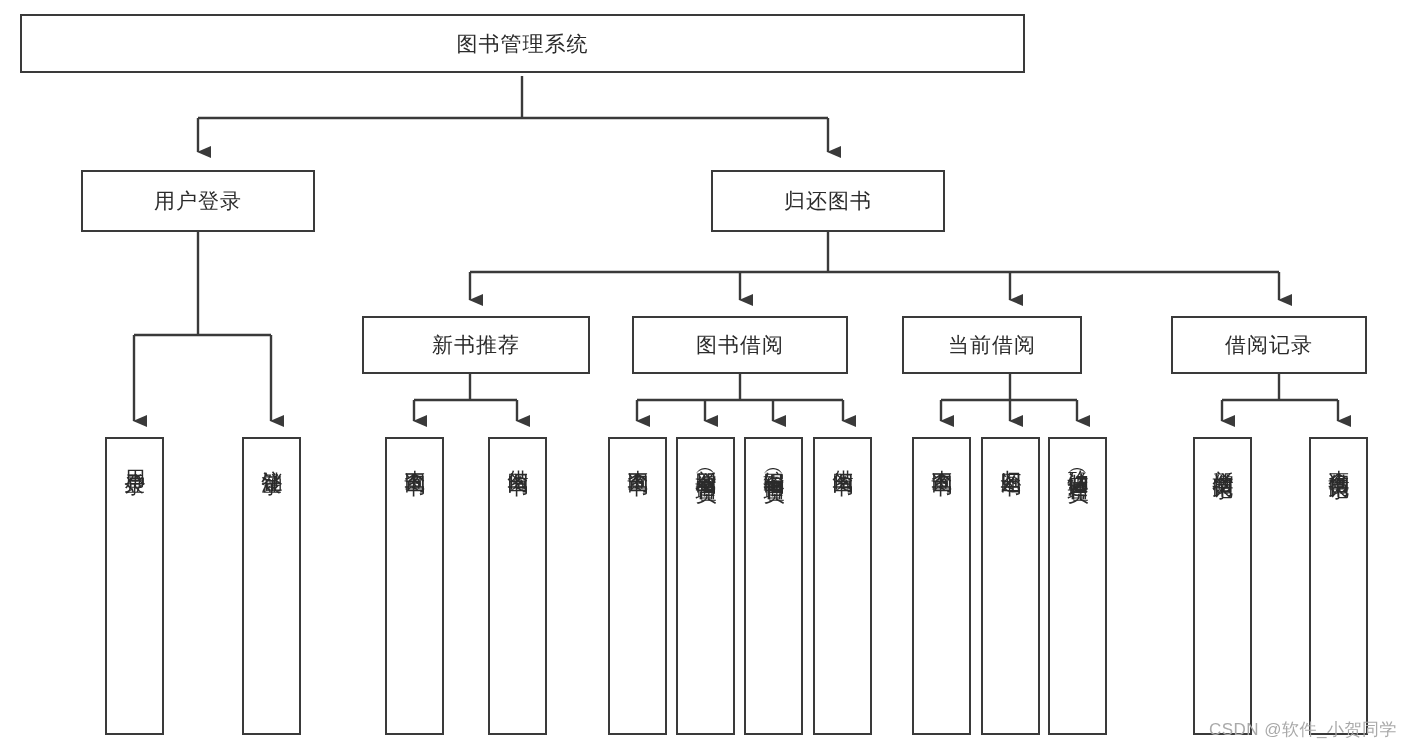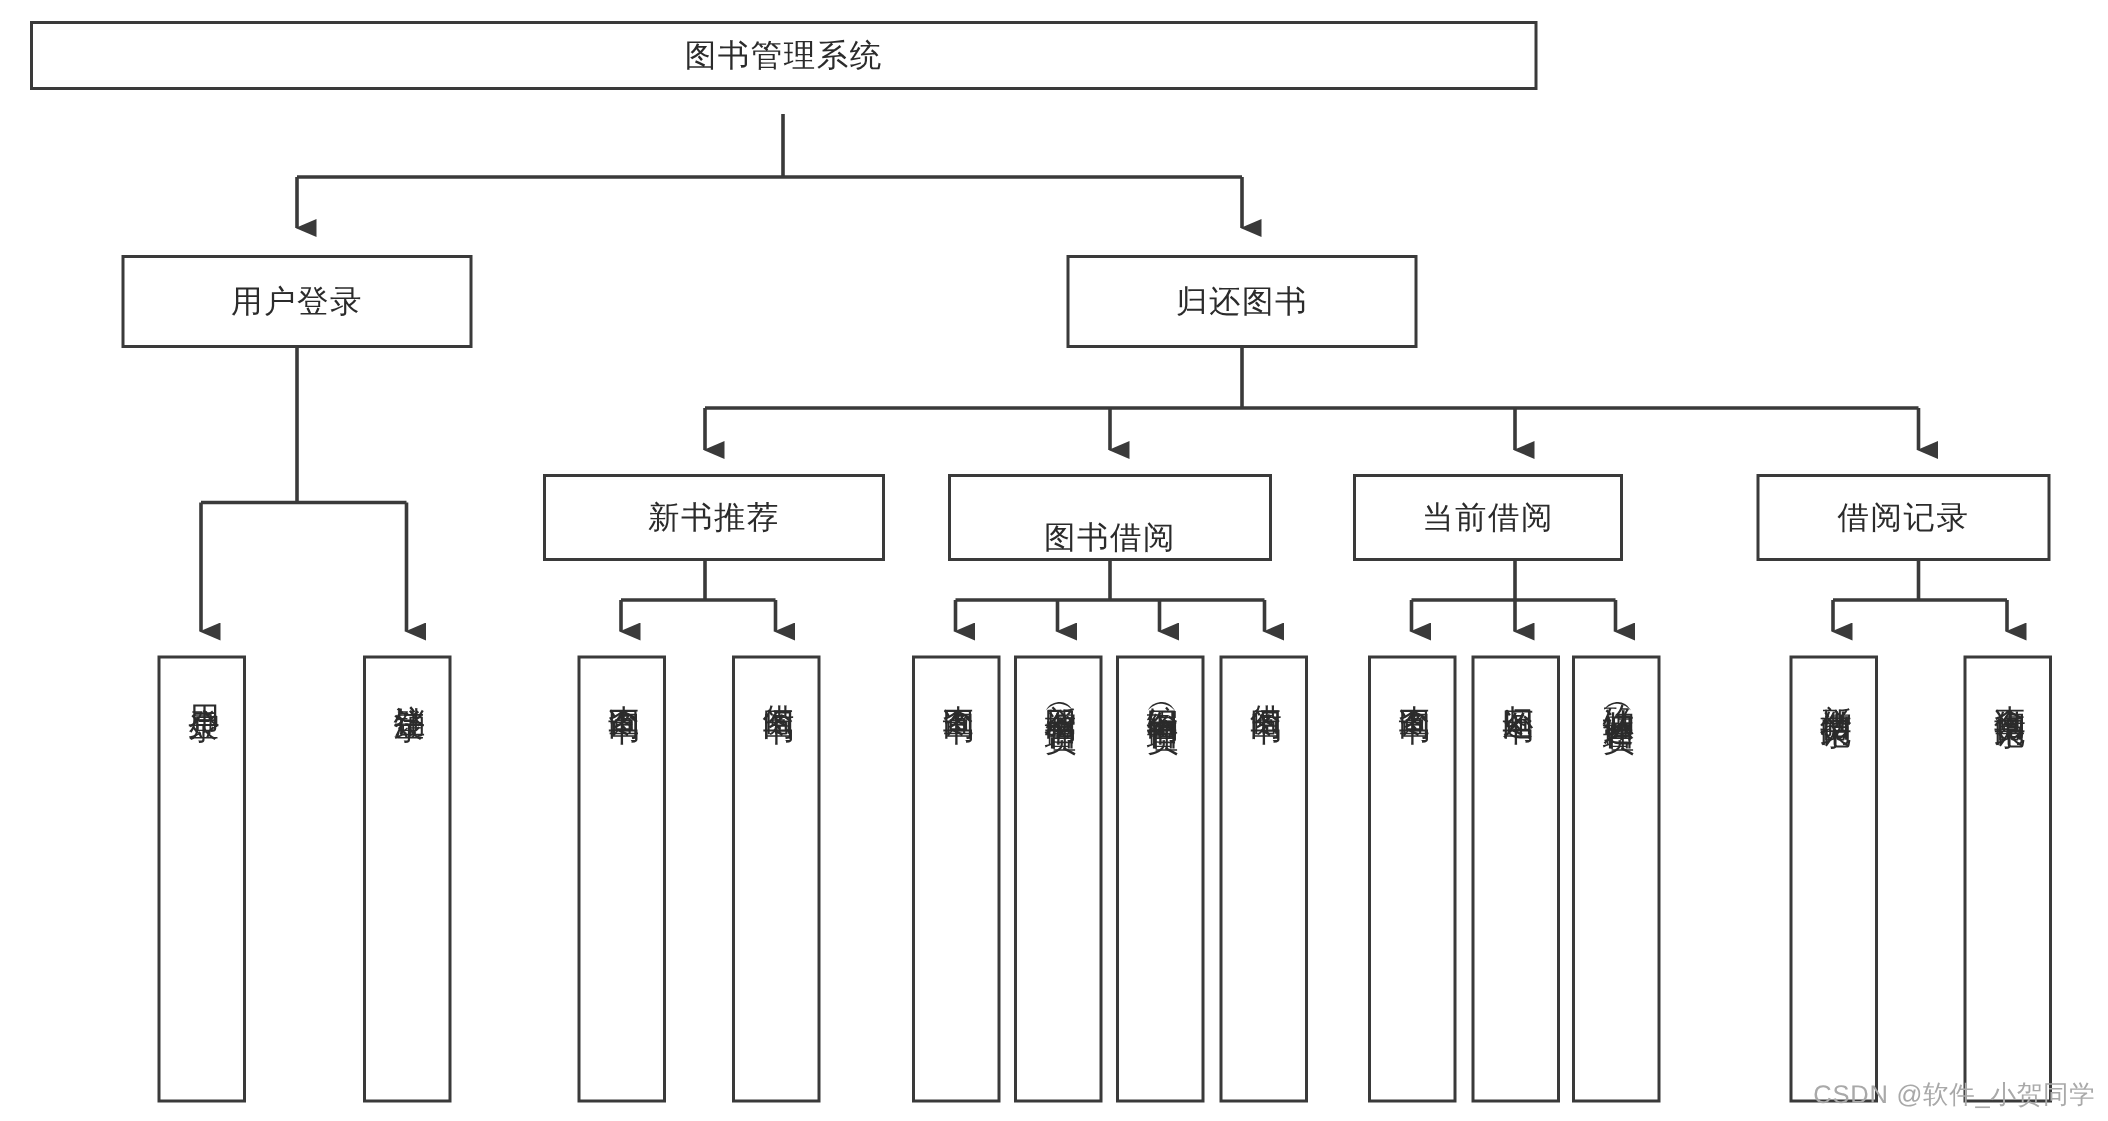--- a/index.html
+++ b/index.html
@@ -107,35 +107,35 @@
       <path d="M 1010 400 L 1010 421" marker-end="url(#arrow)"></path>
       <path d="M 1077 400 L 1077 421" marker-end="url(#arrow)"></path>
 
       <path d="M 1279 374 L 1279 400"></path>
       <path d="M 1222 400 L 1338 400"></path>
       <path d="M 1222 400 L 1222 421" marker-end="url(#arrow)"></path>
       <path d="M 1338 400 L 1338 421" marker-end="url(#arrow)"></path>
     </g>
   </svg>
 
-  <div class="node horiz" style="left:20px; top:14px; width:1005px; height:46px;">
+  <div class="node horiz" style="left:20px; top:14px; width:1005px; height:59px;">
     <span>图书管理系统</span>
   </div>
 
   <div class="node horiz" style="left:81px; top:170px; width:234px; height:62px;">
     <span>用户登录</span>
   </div>
   <div class="node horiz" style="left:711px; top:170px; width:234px; height:62px;">
     <span>归还图书</span>
   </div>
 
   <div class="node horiz" style="left:362px; top:316px; width:228px; height:58px;">
     <span>新书推荐</span>
   </div>
-  <div class="node horiz" style="left:632px; top:316px; width:216px; height:58px;align-items:flex-end;">
+  <div class="node horiz" style="left:632px; top:316px; width:216px; height:58px;">
     <span>图书借阅</span>
   </div>
   <div class="node horiz" style="left:902px; top:316px; width:180px; height:58px;">
     <span>当前借阅</span>
   </div>
   <div class="node horiz" style="left:1171px; top:316px; width:196px; height:58px;">
     <span>借阅记录</span>
   </div>
 
   <div class="node vert" style="left:105px; top:437px; width:59px; height:298px;">

